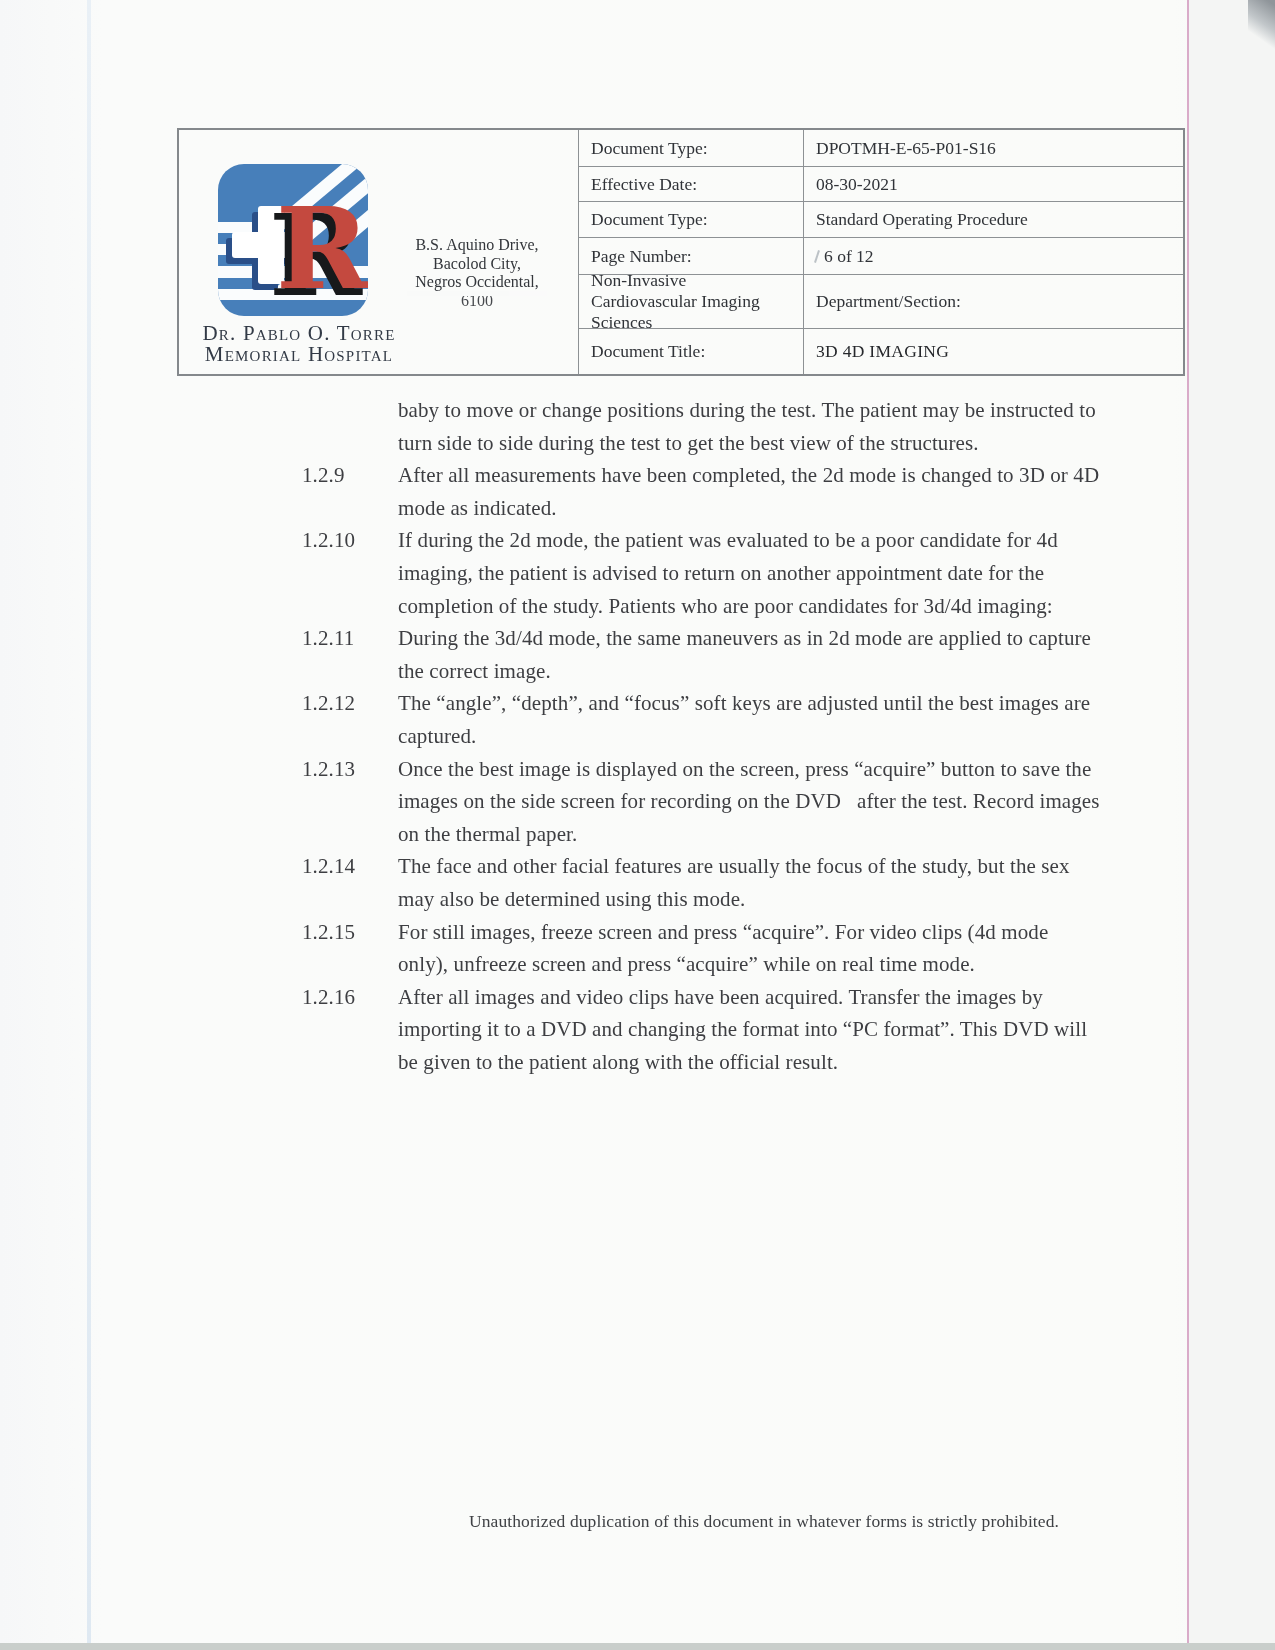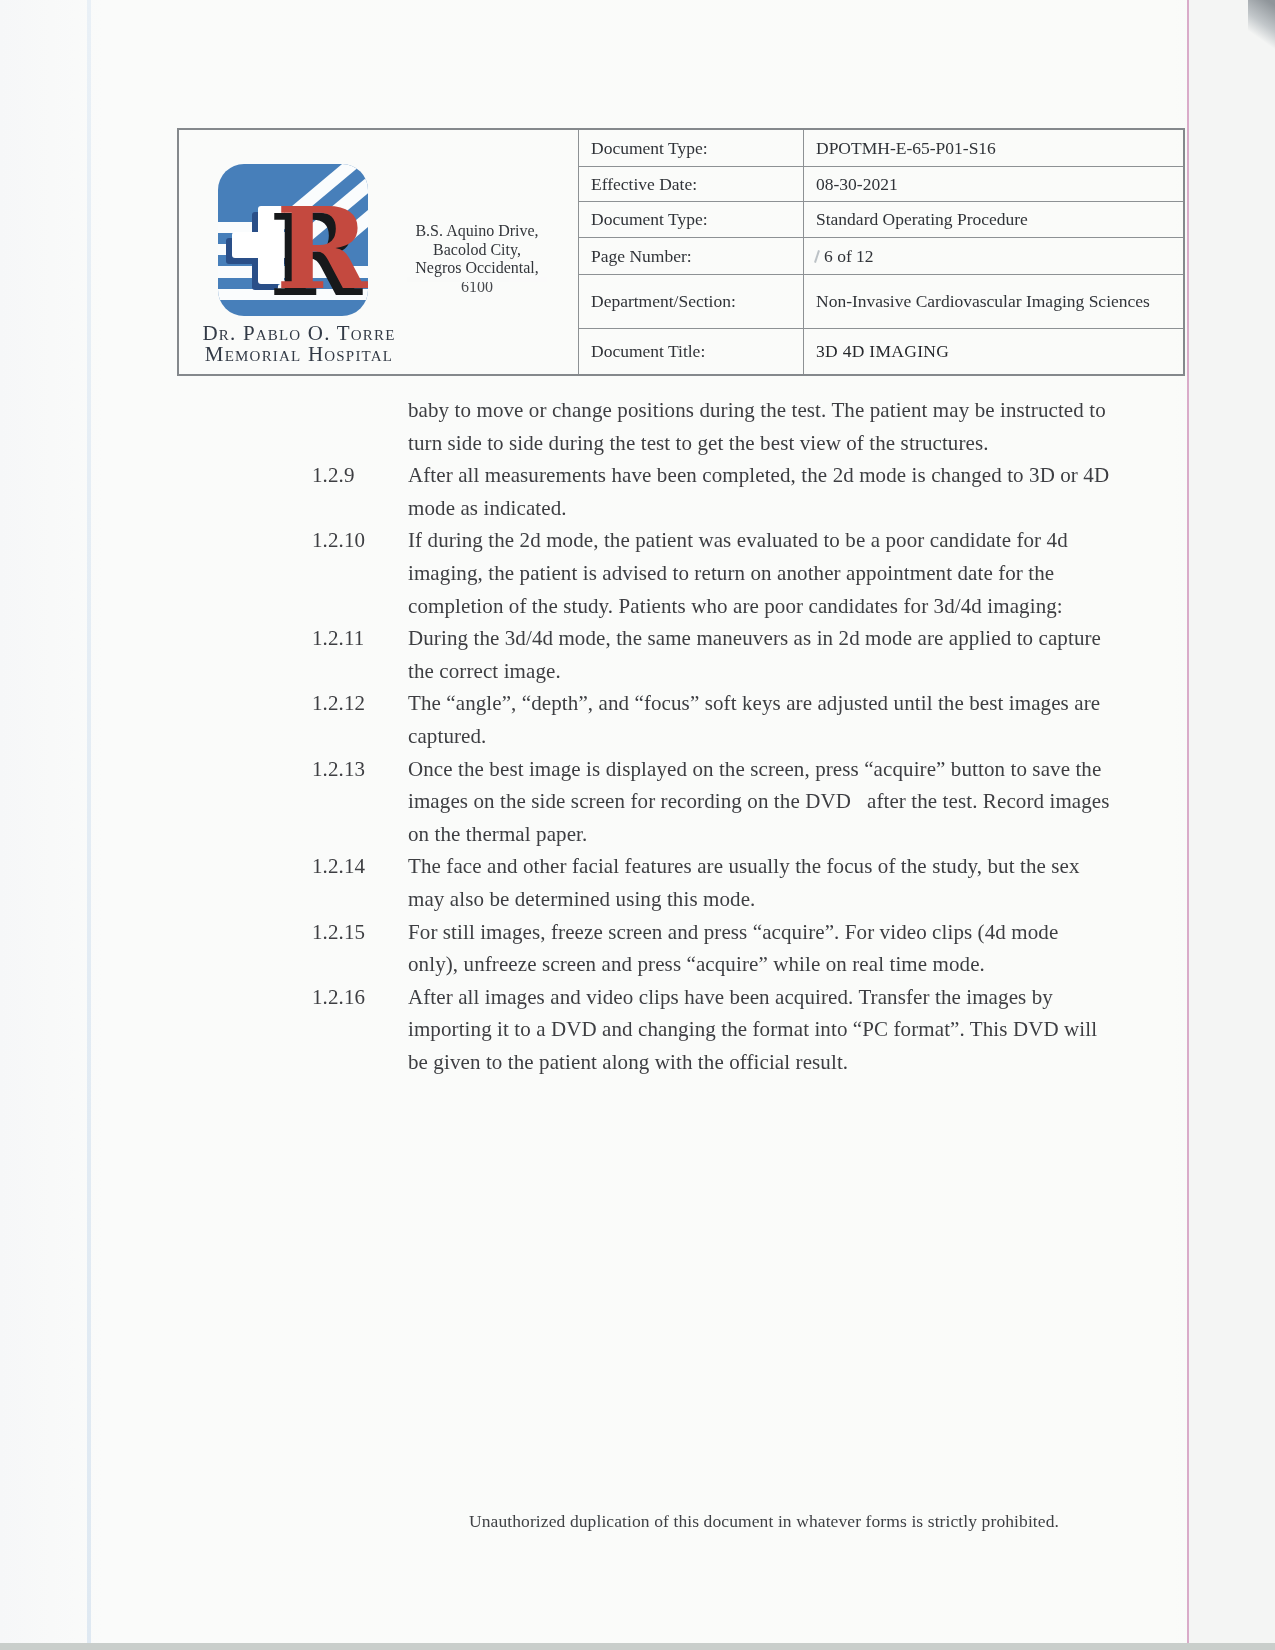--- a/index.html
+++ b/index.html
@@ -38,31 +38,31 @@
   .title-bold{font-weight:normal;letter-spacing:.3px;color:#26282c;}
   .logo-cell{grid-column:1;grid-row:1/7;position:relative;border:none;}
 
   .logo-wrap{position:absolute;left:31px;top:34px;width:164px;height:160px;}
   .hosp-name{
     position:absolute;left:5px;top:193px;width:230px;text-align:center;
     font-variant:small-caps;font-size:21px;line-height:21px;
     letter-spacing:1.2px;color:#323a46;
   }
   .hosp-addr{
-    position:absolute;left:228px;top:92px;width:140px;text-align:center;
+    position:absolute;left:228px;top:106px;width:140px;text-align:center;
     font-size:16px;line-height:18.5px;color:#33363b;
   }
   .addr-cut{position:relative;opacity:.9;}
   .addr-cut::after{content:"";position:absolute;left:0;right:0;top:-1px;height:5px;background:#f9faf9;}
 
   .stray{display:inline-block;width:2px;height:13px;background:#bcc2c6;
     transform:rotate(18deg);margin-right:6px;flex:none;}
 
   
-  .body-text{position:absolute;left:312px;top:394px;width:806px;
+  .body-text{position:absolute;left:302px;top:394px;width:806px;
     font-size:21px;line-height:32.6px;color:#3d3e42;letter-spacing:.1px;}
   .cont{margin-left:96px;width:705px;}
   .item{display:flex;}
   .inum{width:96px;flex:none;}
   .itext{width:705px;}
 
   
   .footer{position:absolute;left:408px;top:1511px;width:712px;text-align:center;
     font-size:17.5px;color:#3f4145;letter-spacing:.1px;}
 
@@ -135,22 +135,22 @@
 
     <div class="hcell hlabel">Document Type:</div>
     <div class="hcell hvalue">Standard Operating Procedure</div>
 
     <div class="hcell hlabel">Page Number:</div>
     <div class="hcell hvalue">
       <span class="stray"></span>
       <span>6 of 12</span>
     </div>
 
+    <div class="hcell hvalue">Non-Invasive Cardiovascular Imaging Sciences</div>
     <div class="hcell hlabel">Department/Section:</div>
-    <div class="hcell hvalue">Non-Invasive Cardiovascular Imaging Sciences</div>
 
     <div class="hcell hlabel">Document Title:</div>
     <div class="hcell hvalue title-bold">3D 4D IMAGING</div>
   </div>
 
   <div class="body-text">
     <div class="cont">baby to move or change positions during the test. The patient may be instructed to turn side to side during the test to get the best view of the structures.</div>
 
     <div class="item">
       <div class="inum">1.2.9</div>

